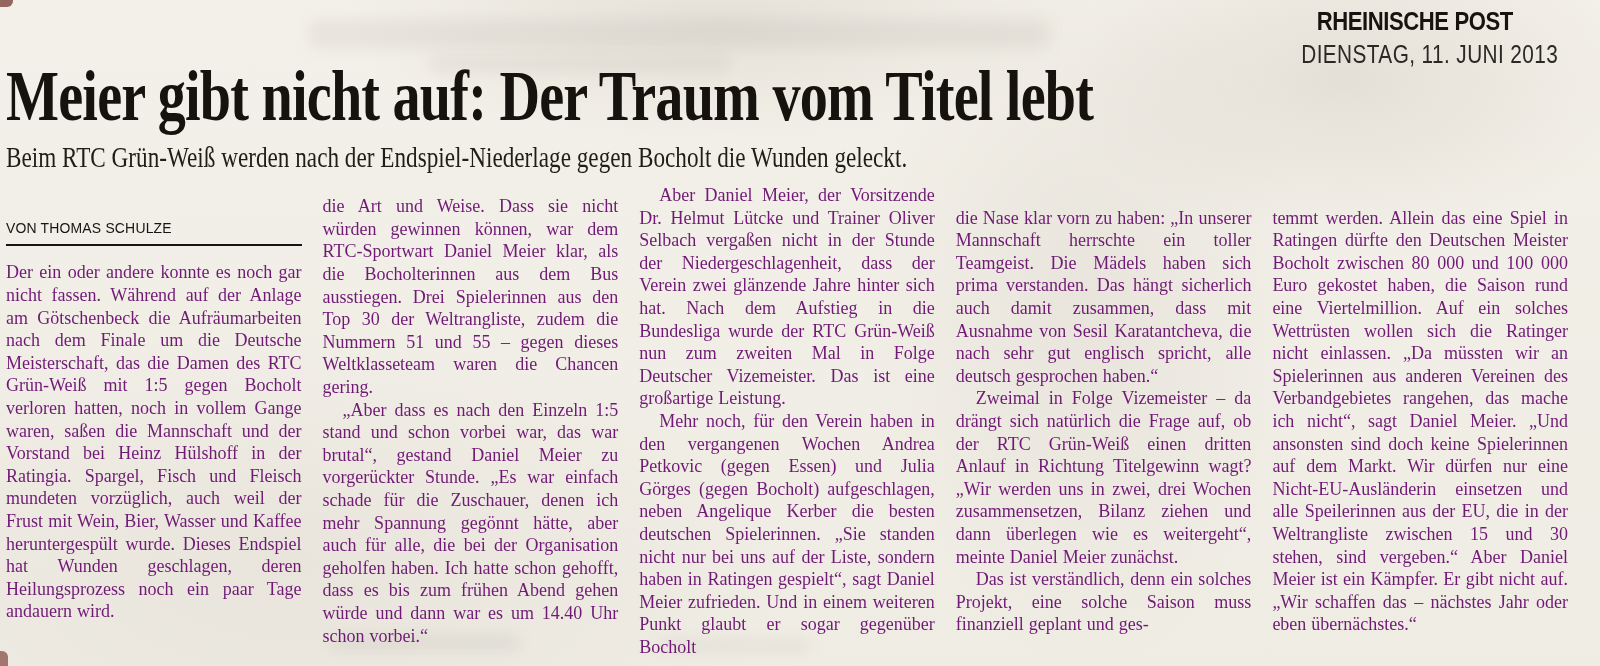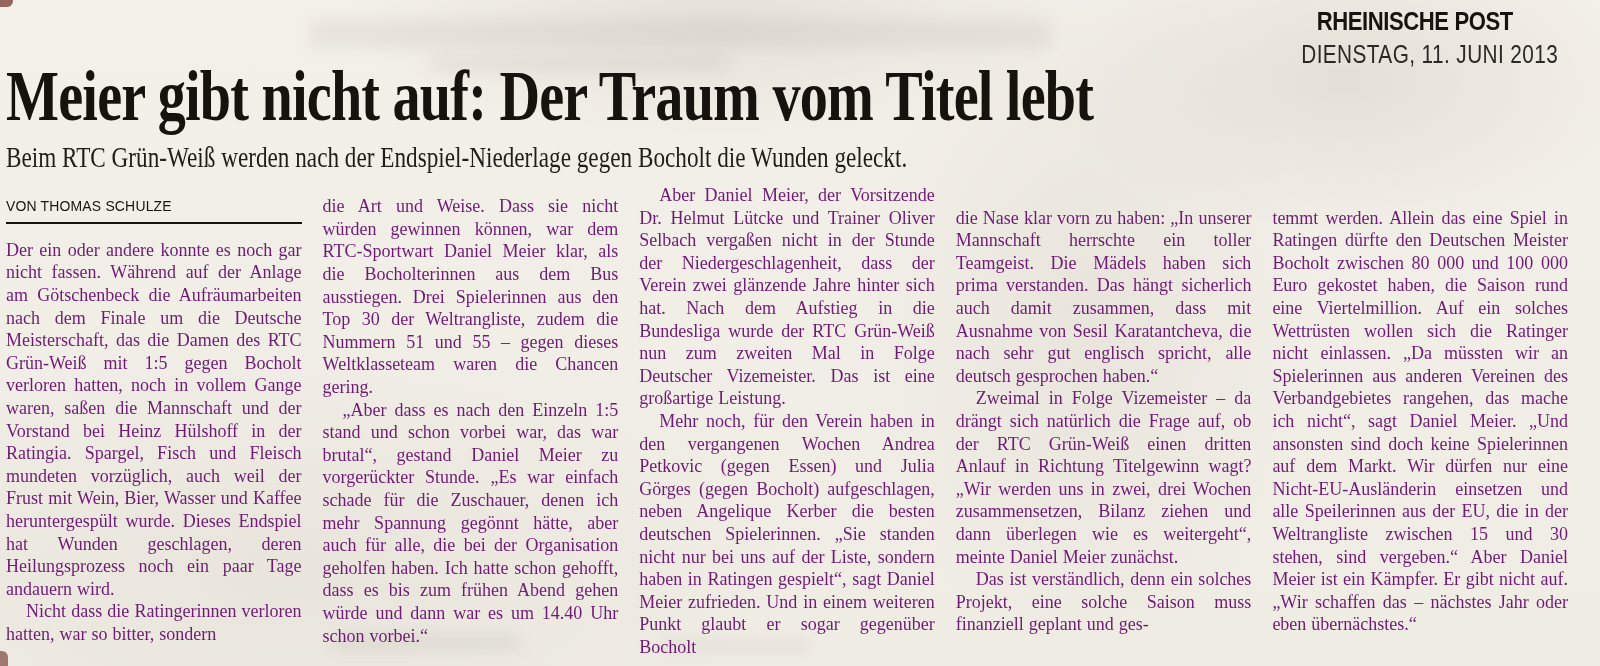--- a/index.html
+++ b/index.html
@@ -85,21 +85,20 @@
 
 <h1 class="headline" style="margin:0;">Meier gibt nicht auf: Der Traum vom Titel lebt</h1>
 <h2 class="subheadline" style="margin:0;">Beim RTC Grün-Weiß werden nach der Endspiel-Niederlage gegen Bocholt die Wunden geleckt.</h2>
 
 <div class="columns">
   <div class="col">
     <div class="byline-wrap">
       <span>VON THOMAS SCHULZE</span>
     </div>
   <p class="para">Der ein oder andere konnte es noch gar nicht fassen. Während auf der Anlage am Götschenbeck die Aufräumarbeiten nach dem Finale um die Deutsche Meisterschaft, das die Damen des RTC Grün-Weiß mit 1:5 gegen Bocholt verloren hatten, noch in vollem Gange waren, saßen die Mannschaft und der Vorstand bei Heinz Hülshoff in der Ratingia. Spargel, Fisch und Fleisch mundeten vorzüglich, auch weil der Frust mit Wein, Bier, Wasser und Kaffee heruntergespült wurde. Dieses Endspiel hat Wunden geschlagen, deren Heilungsprozess noch ein paar Tage andauern wird.</p>
-      <p class="para indent">Nicht dass die Ratingerinnen verloren hatten, war so bitter, sondern</p>
     </div>
   <div class="col">
       <p class="para">die Art und Weise. Dass sie nicht würden gewinnen können, war dem RTC-Sportwart Daniel Meier klar, als die Bocholterinnen aus dem Bus ausstiegen. Drei Spielerinnen aus den Top 30 der Weltrangliste, zudem die Nummern 51 und 55 – gegen dieses Weltklasseteam waren die Chancen gering.</p>
       <p class="para indent">„Aber dass es nach den Einzeln 1:5 stand und schon vorbei war, das war brutal“, gestand Daniel Meier zu vorgerückter Stunde. „Es war einfach schade für die Zuschauer, denen ich mehr Spannung gegönnt hätte, aber auch für alle, die bei der Organisation geholfen haben. Ich hatte schon gehofft, dass es bis zum frühen Abend gehen würde und dann war es um 14.40 Uhr schon vorbei.“</p>
     </div>
   <div class="col">
       <p class="para indent">Aber Daniel Meier, der Vorsitzende Dr. Helmut Lütcke und Trainer Oliver Selbach vergaßen nicht in der Stunde der Niedergeschlagenheit, dass der Verein zwei glänzende Jahre hinter sich hat. Nach dem Aufstieg in die Bundesliga wurde der RTC Grün-Weiß nun zum zweiten Mal in Folge Deutscher Vizemeister. Das ist eine großartige Leistung.</p>
       <p class="para indent">Mehr noch, für den Verein haben in den vergangenen Wochen Andrea Petkovic (gegen Essen) und Julia Görges (gegen Bocholt) aufgeschlagen, neben Angelique Kerber die besten deutschen Spielerinnen. „Sie standen nicht nur bei uns auf der Liste, sondern haben in Ratingen gespielt“, sagt Daniel Meier zufrieden. Und in einem weiteren Punkt glaubt er sogar gegenüber Bocholt</p>
     </div>
   <div class="col">

